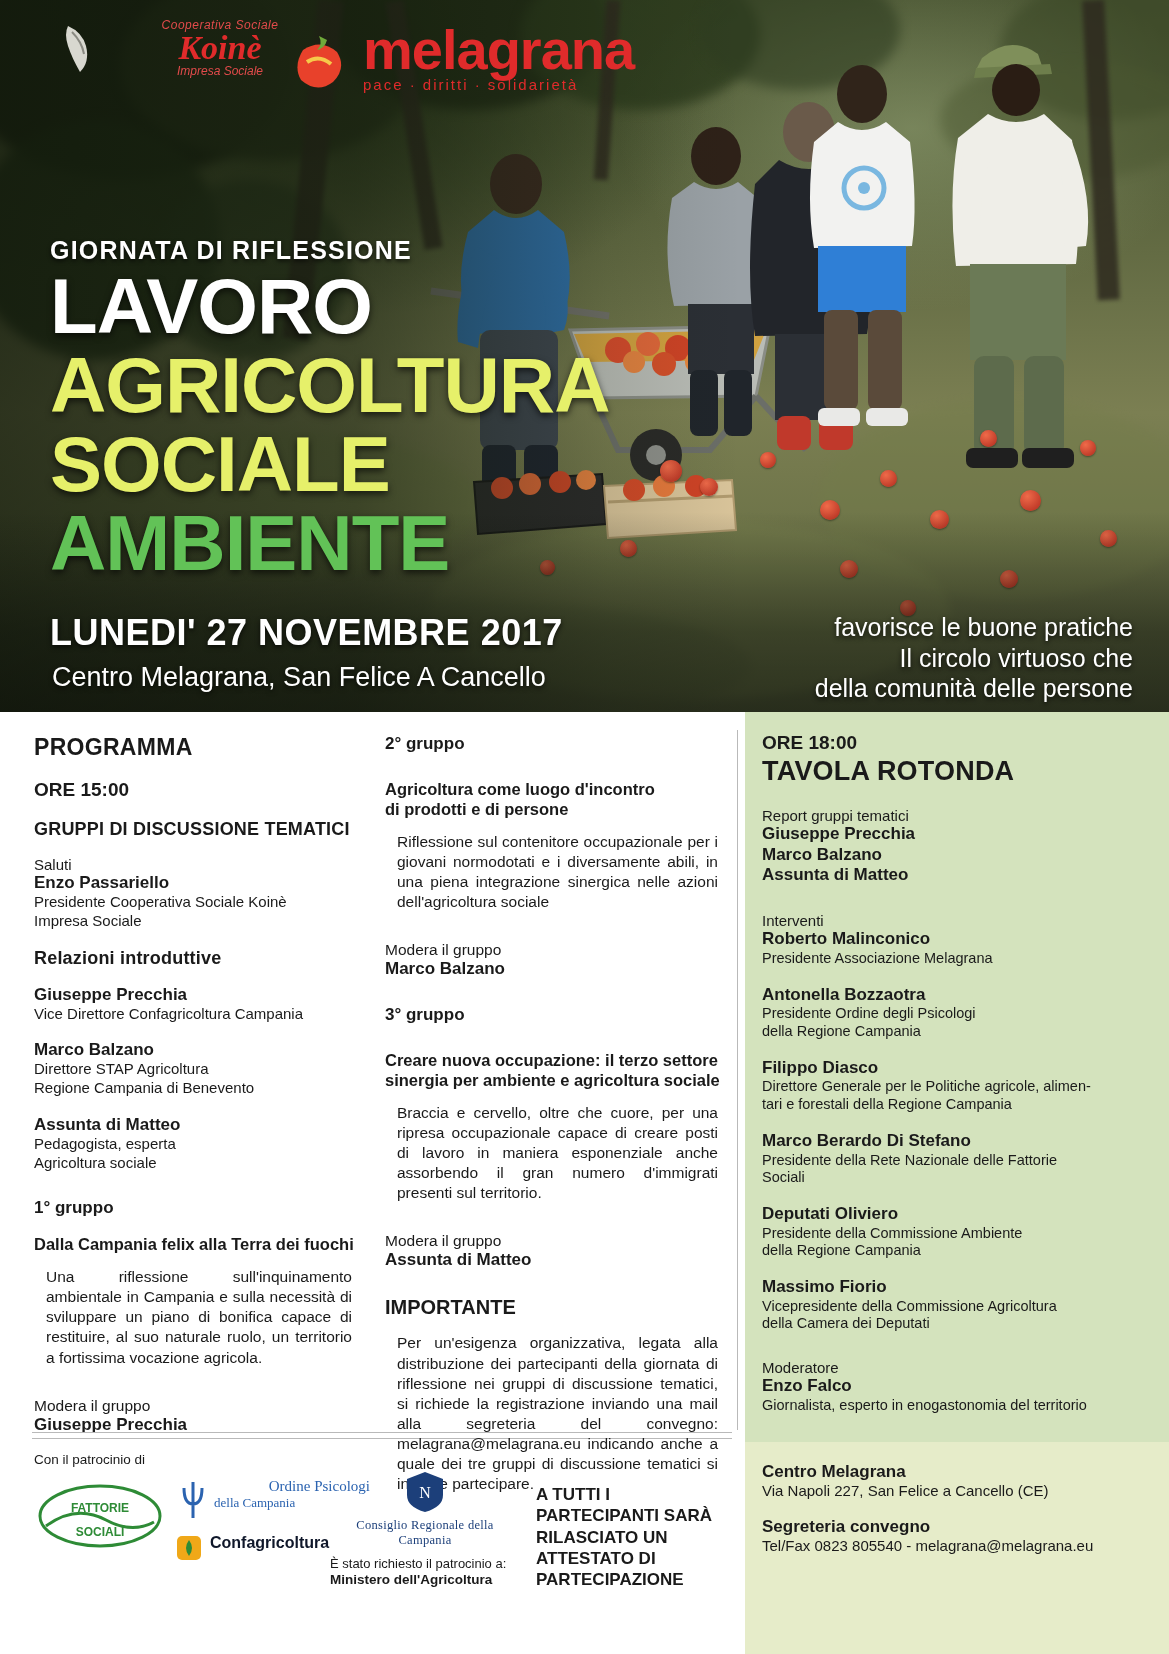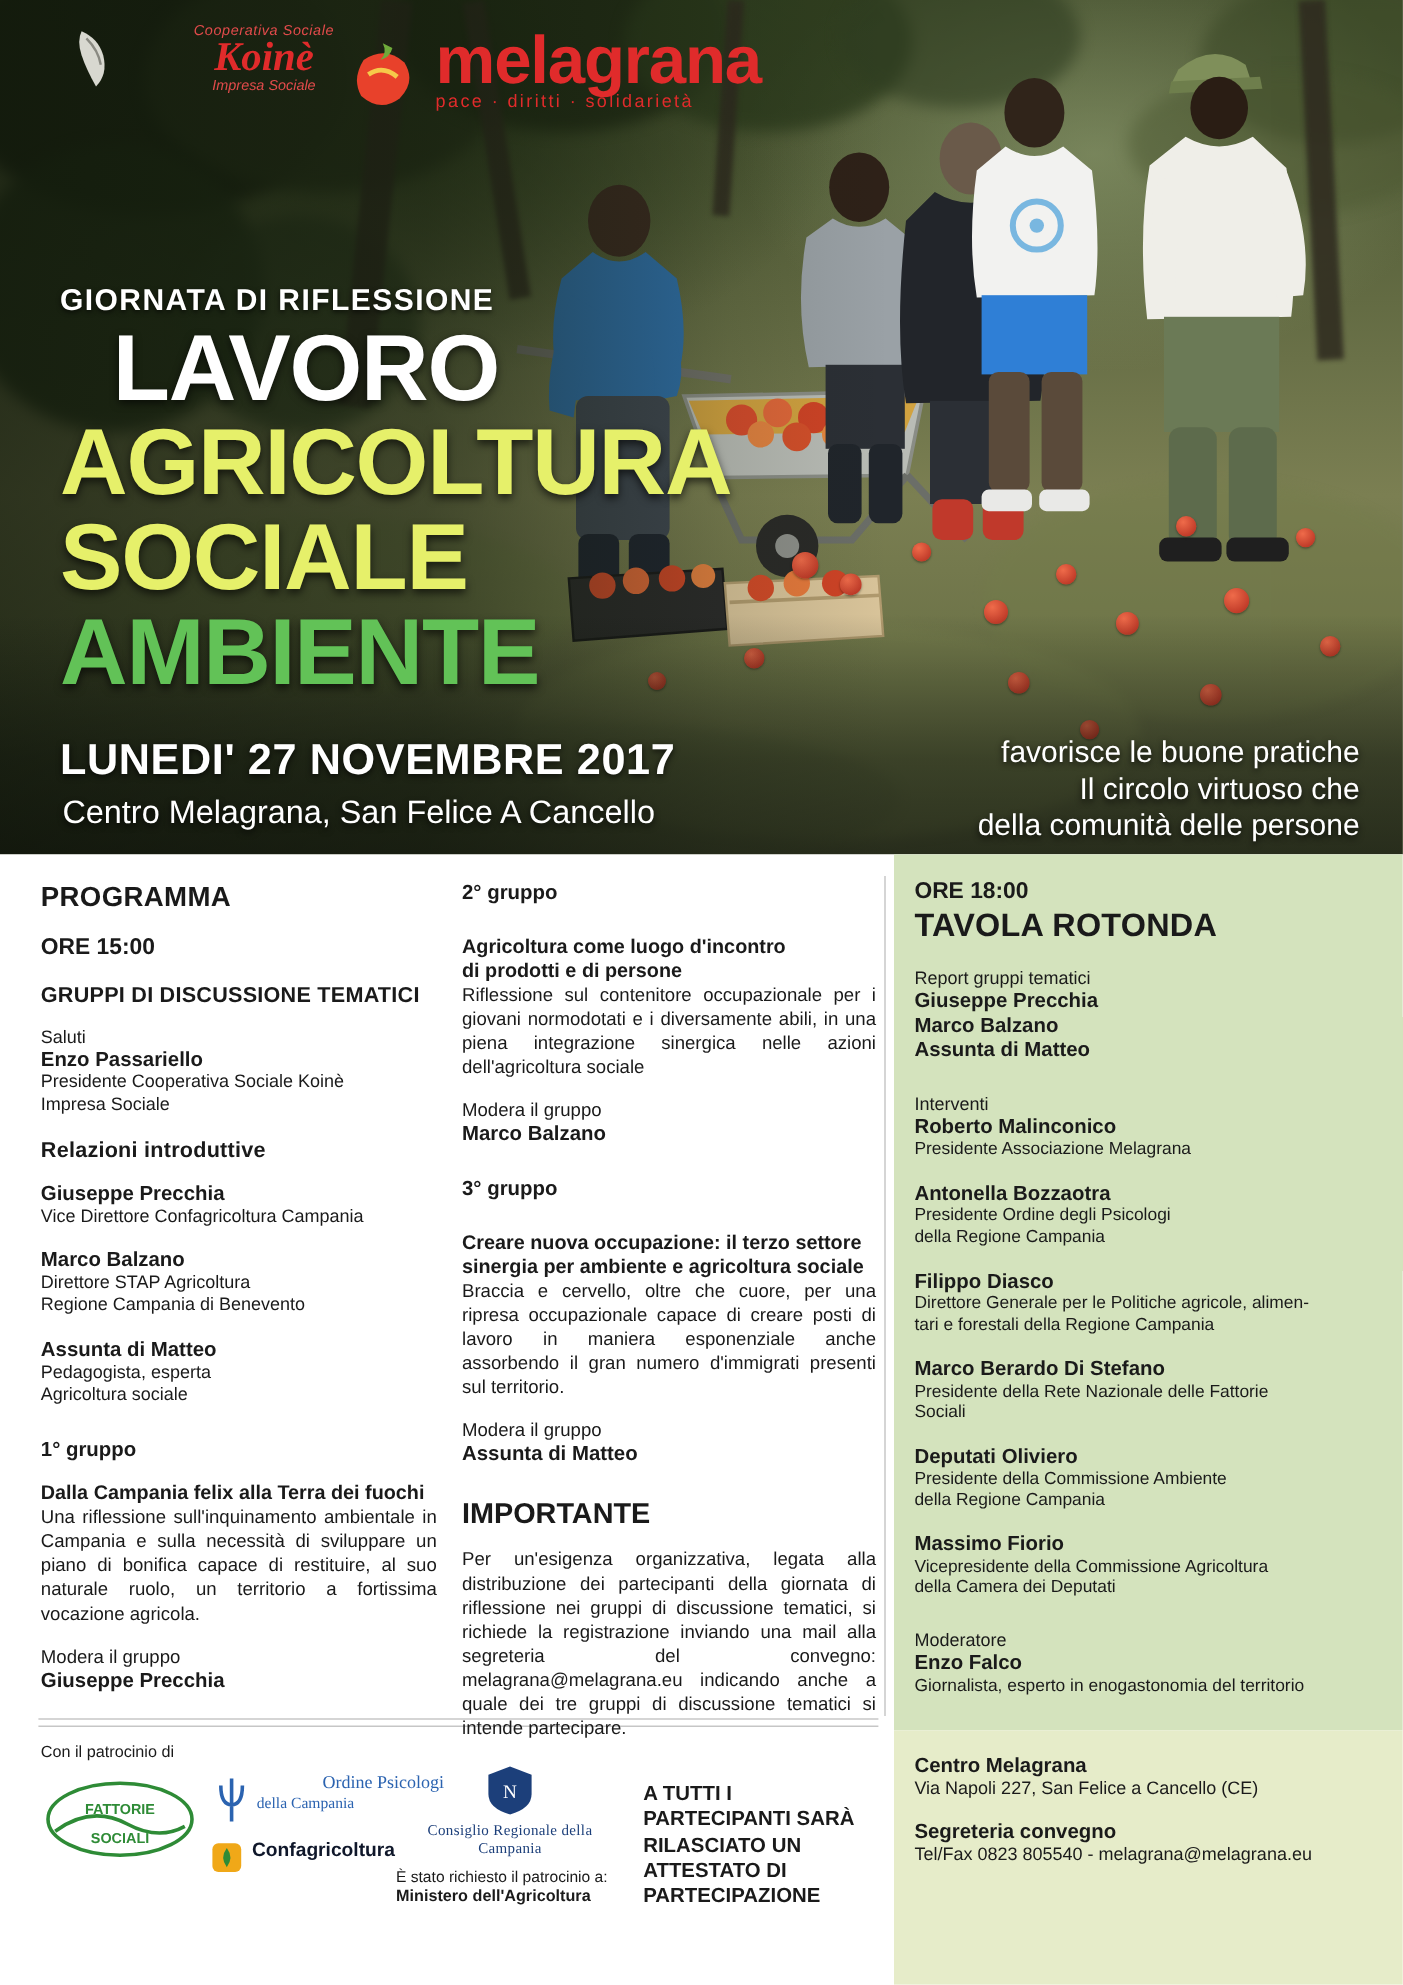--- a/index.html
+++ b/index.html
@@ -56,21 +56,21 @@
   .hero-text{position:absolute;left:50px;top:236px;width:720px;}
   .kicker{
     font-size:25px;font-weight:bold;color:#ffffff;letter-spacing:1.2px;
     text-shadow:0 2px 4px rgba(0,0,0,.7);
   }
   .big{
     font-size:78px;font-weight:bold;line-height:.96;letter-spacing:-1px;
     text-shadow:0 3px 7px rgba(0,0,0,.65);
     margin-top:4px;
   }
-  .big.w{color:#ffffff;margin-left:44px;}
+  .big.w{color:#ffffff;}
   .big.y{color:#e6f06a;}
   .big.g{color:#62c257;}
   .date{
     position:absolute;left:50px;top:612px;
     font-size:36px;font-weight:bold;color:#ffffff;letter-spacing:.5px;
     text-shadow:0 2px 5px rgba(0,0,0,.75);
   }
   .venue{
     position:absolute;left:52px;top:662px;
     font-size:27px;color:#ffffff;
@@ -96,23 +96,23 @@
   h2.prog{font-size:23px;font-weight:bold;margin:0 0 18px 0;letter-spacing:.3px;}
   .ore{font-size:19px;font-weight:bold;margin:0 0 18px 0;}
   .sect{font-size:18px;font-weight:bold;margin:0 0 16px 0;letter-spacing:.2px;}
   .lbl{font-size:15px;margin:0;}
   .nm{font-size:17px;font-weight:bold;margin:0;}
   .rl{font-size:15px;margin:0;line-height:1.25;}
   .gap{height:17px;}
   .gap-l{height:26px;}
   .grp{font-size:17px;font-weight:bold;margin:0;}
   .ttl{font-size:16.5px;font-weight:bold;margin:0;line-height:1.2;}
-  .par{font-size:15.5px;margin:0;line-height:1.30;text-align:justify;}
+  .par{font-size:15.5px;margin:12px;line-height:1.30;text-align:justify;}
   .mod{font-size:15.5px;margin:0;}
-  .imp{font-size:24px;font-weight:bold;margin:0 0 14px 0;}
+  .imp{font-size:20px;font-weight:bold;margin:0 0 14px 0;}
 
   .ore18{font-size:19px;font-weight:bold;margin:0;}
   .tavola{font-size:27px;font-weight:bold;margin:2px 0 20px 0;letter-spacing:.2px;}
   .cIt{font-size:15px;margin:0;}
   .cNm{font-size:17px;font-weight:bold;margin:0;line-height:1.22;}
   .cRl{font-size:14.5px;margin:0;line-height:1.22;}
   .footer-line{position:absolute;left:32px;top:1432px;width:700px;height:1px;background:#b9b9b9;}
   .patro{position:absolute;left:34px;top:1452px;font-size:13.5px;}
   .fat-logo{position:absolute;left:38px;top:1484px;width:124px;height:64px;}
   .psico{position:absolute;left:180px;top:1478px;width:190px;}

